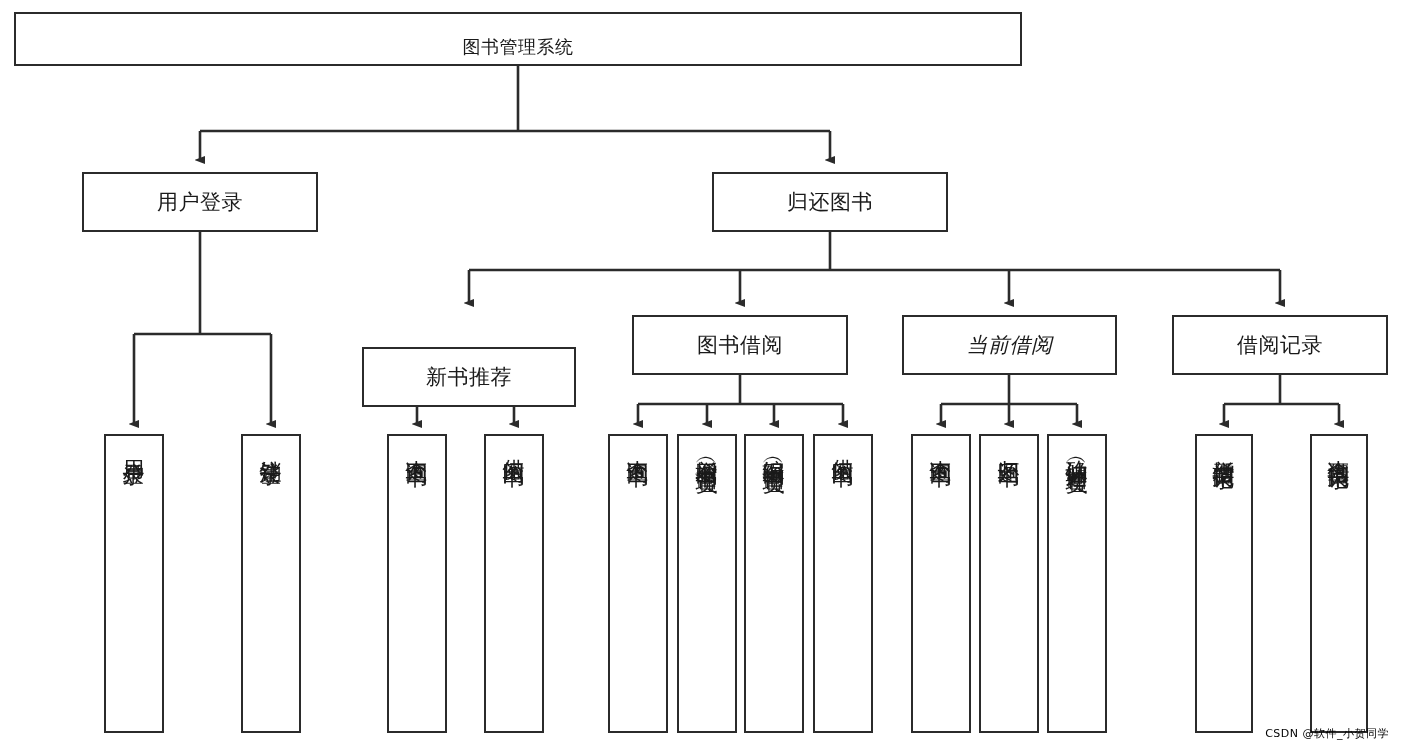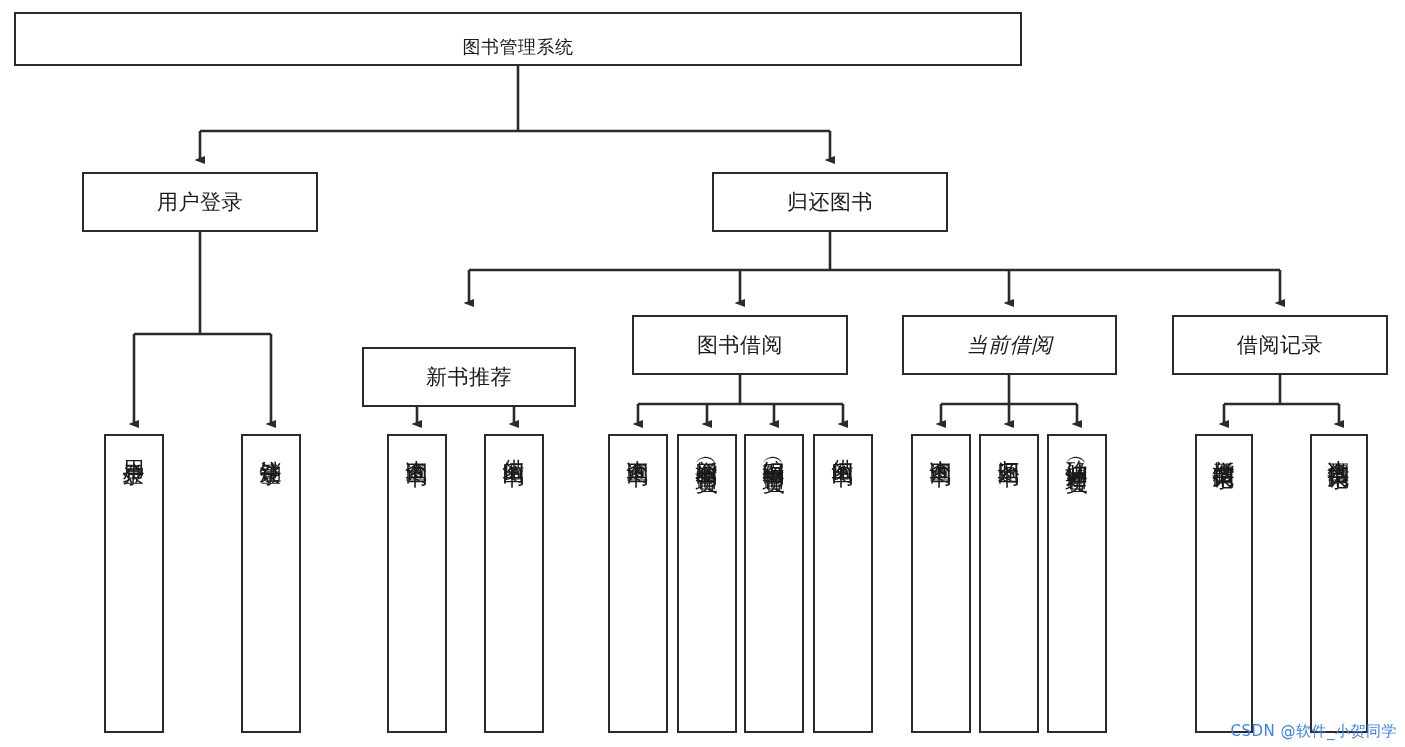--- a/index.html
+++ b/index.html
@@ -60,24 +60,24 @@
   .node.v .lbl {
     writing-mode: vertical-rl;
     text-orientation: upright;
     font-size: 22px;
     line-height: 1.05;
     letter-spacing: 2px;
     white-space: nowrap;
   }
   .watermark {
     position: absolute;
-    right: 8px;
+    right: 16px;
     bottom: 6px;
-    font-size: 15px;
-    color: #3b82f6;
+    font-size: 11px;
+    color: #000000;
     white-space: nowrap;
     letter-spacing: 0.5px;
   }
 </style>
 </head>
 <body>
 
 <div id="canvas">
 
   <svg class="lines" viewBox="0 0 1405 747" xmlns="http://www.w3.org/2000/svg">

